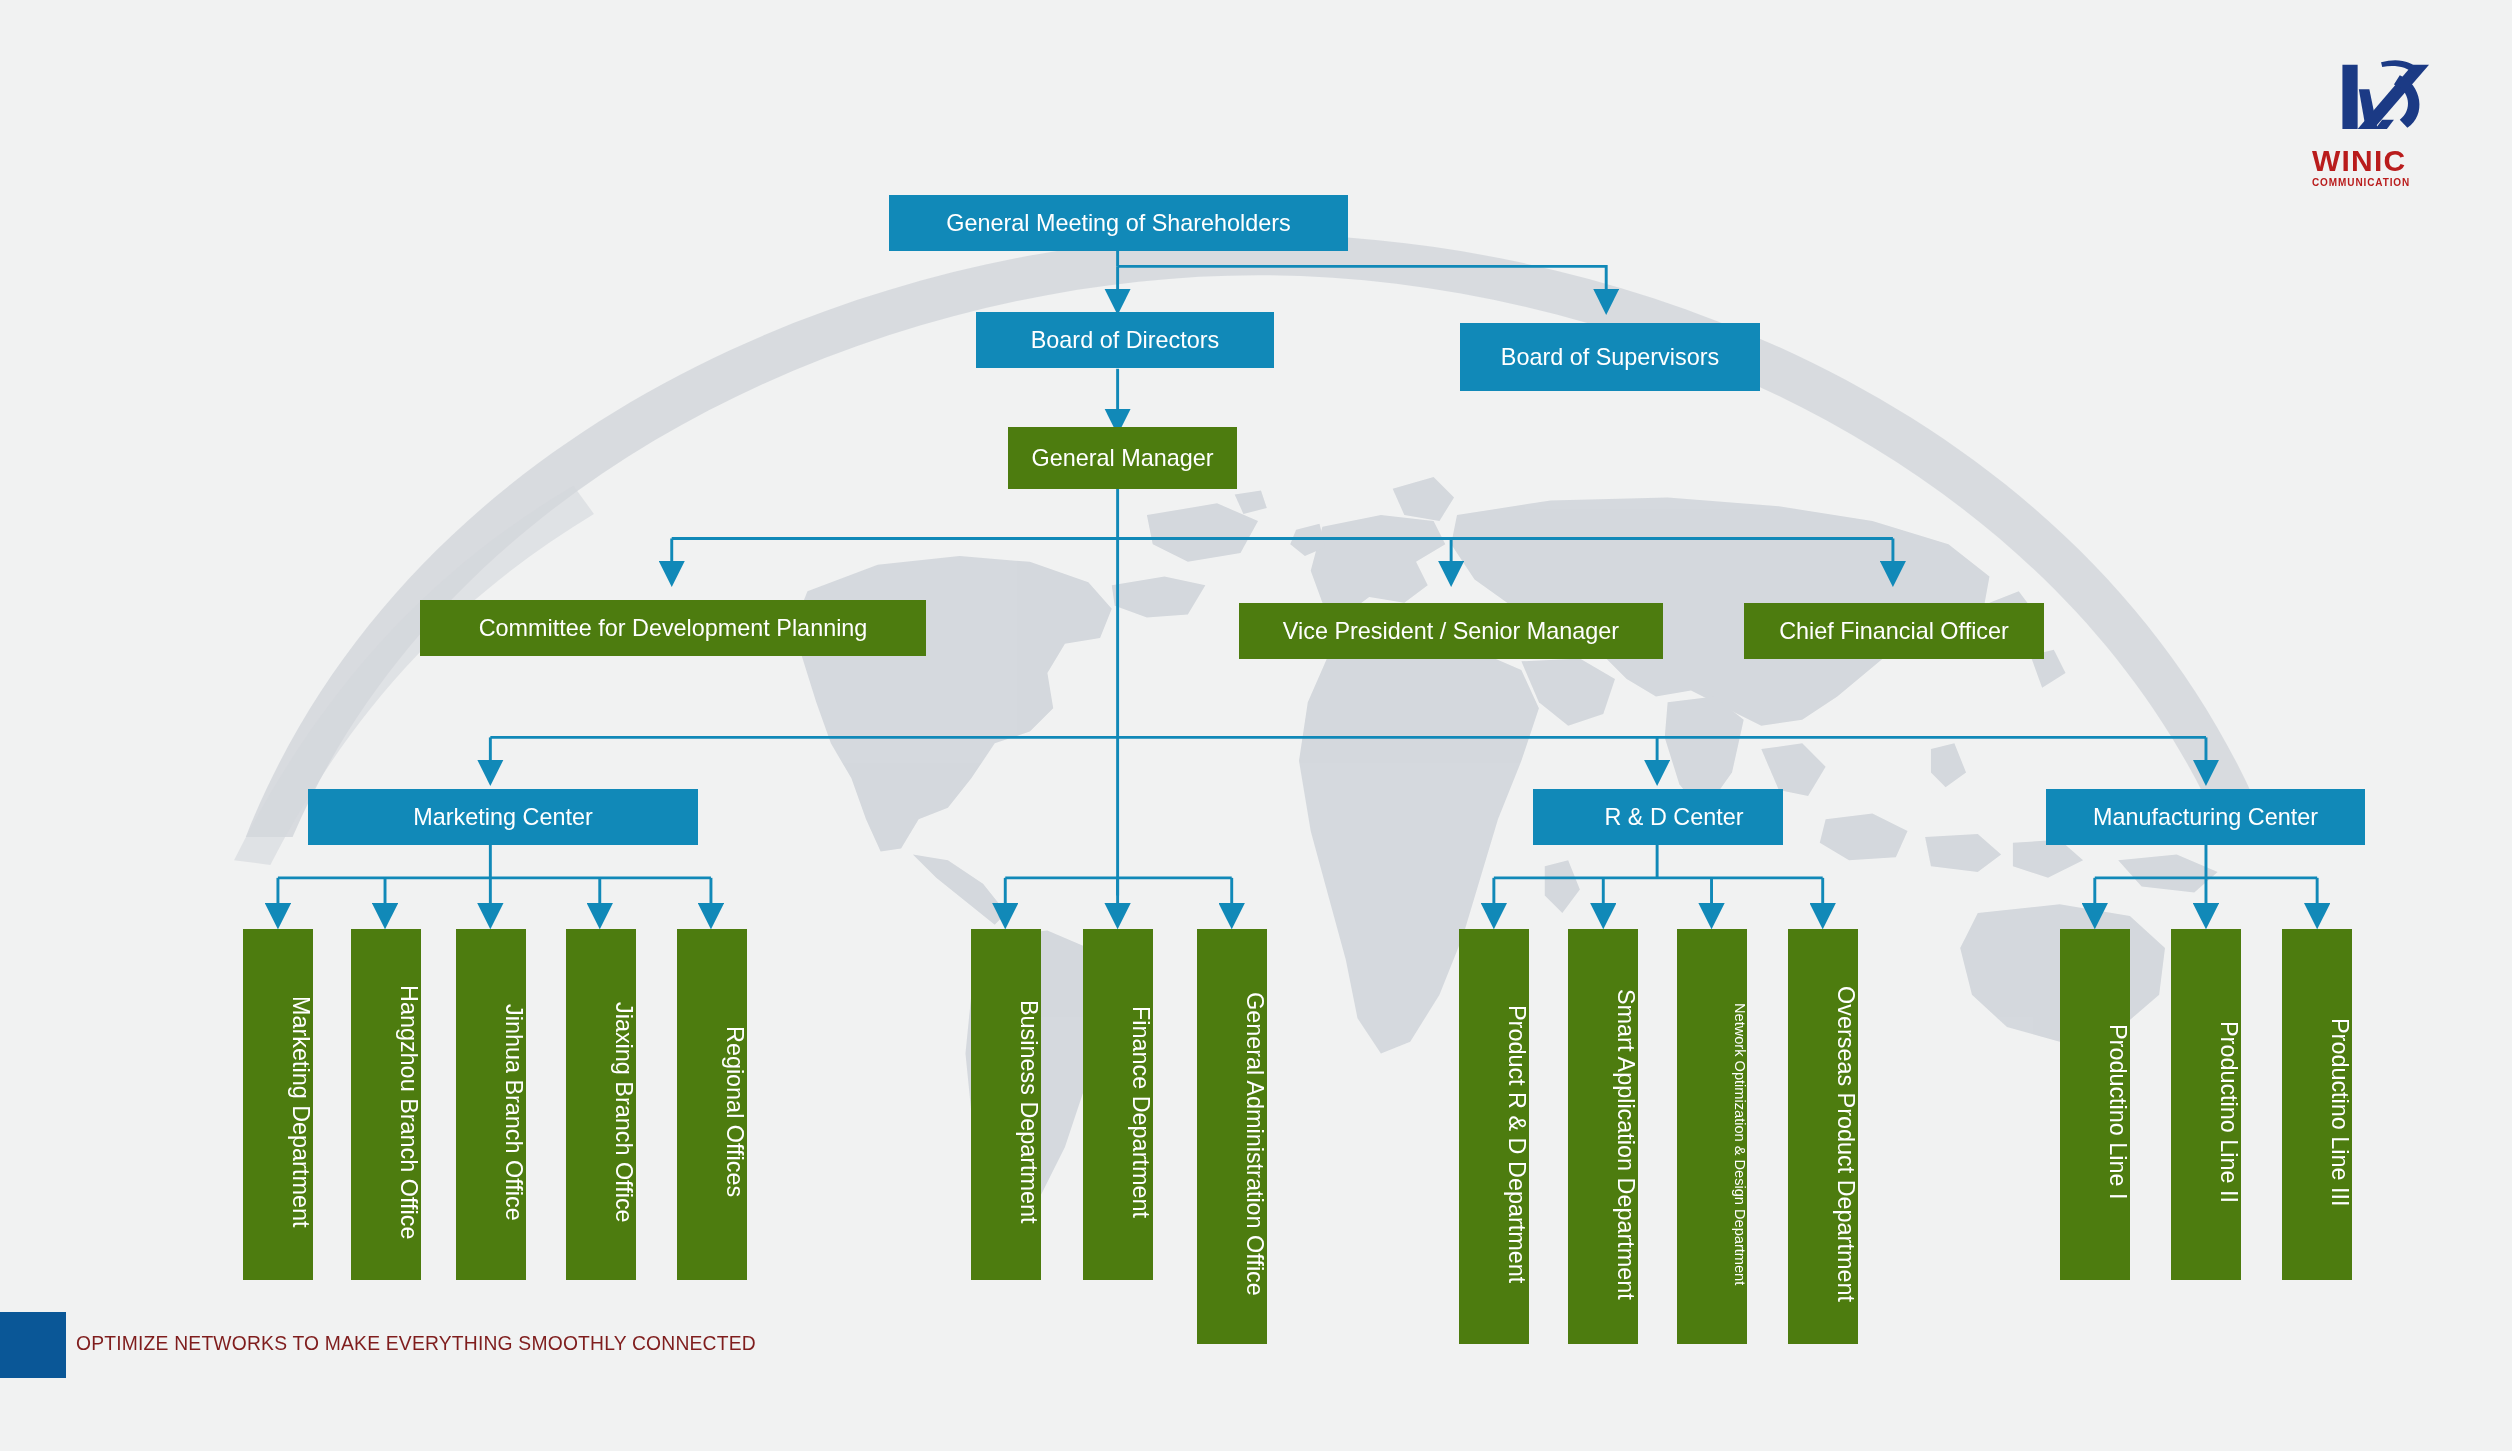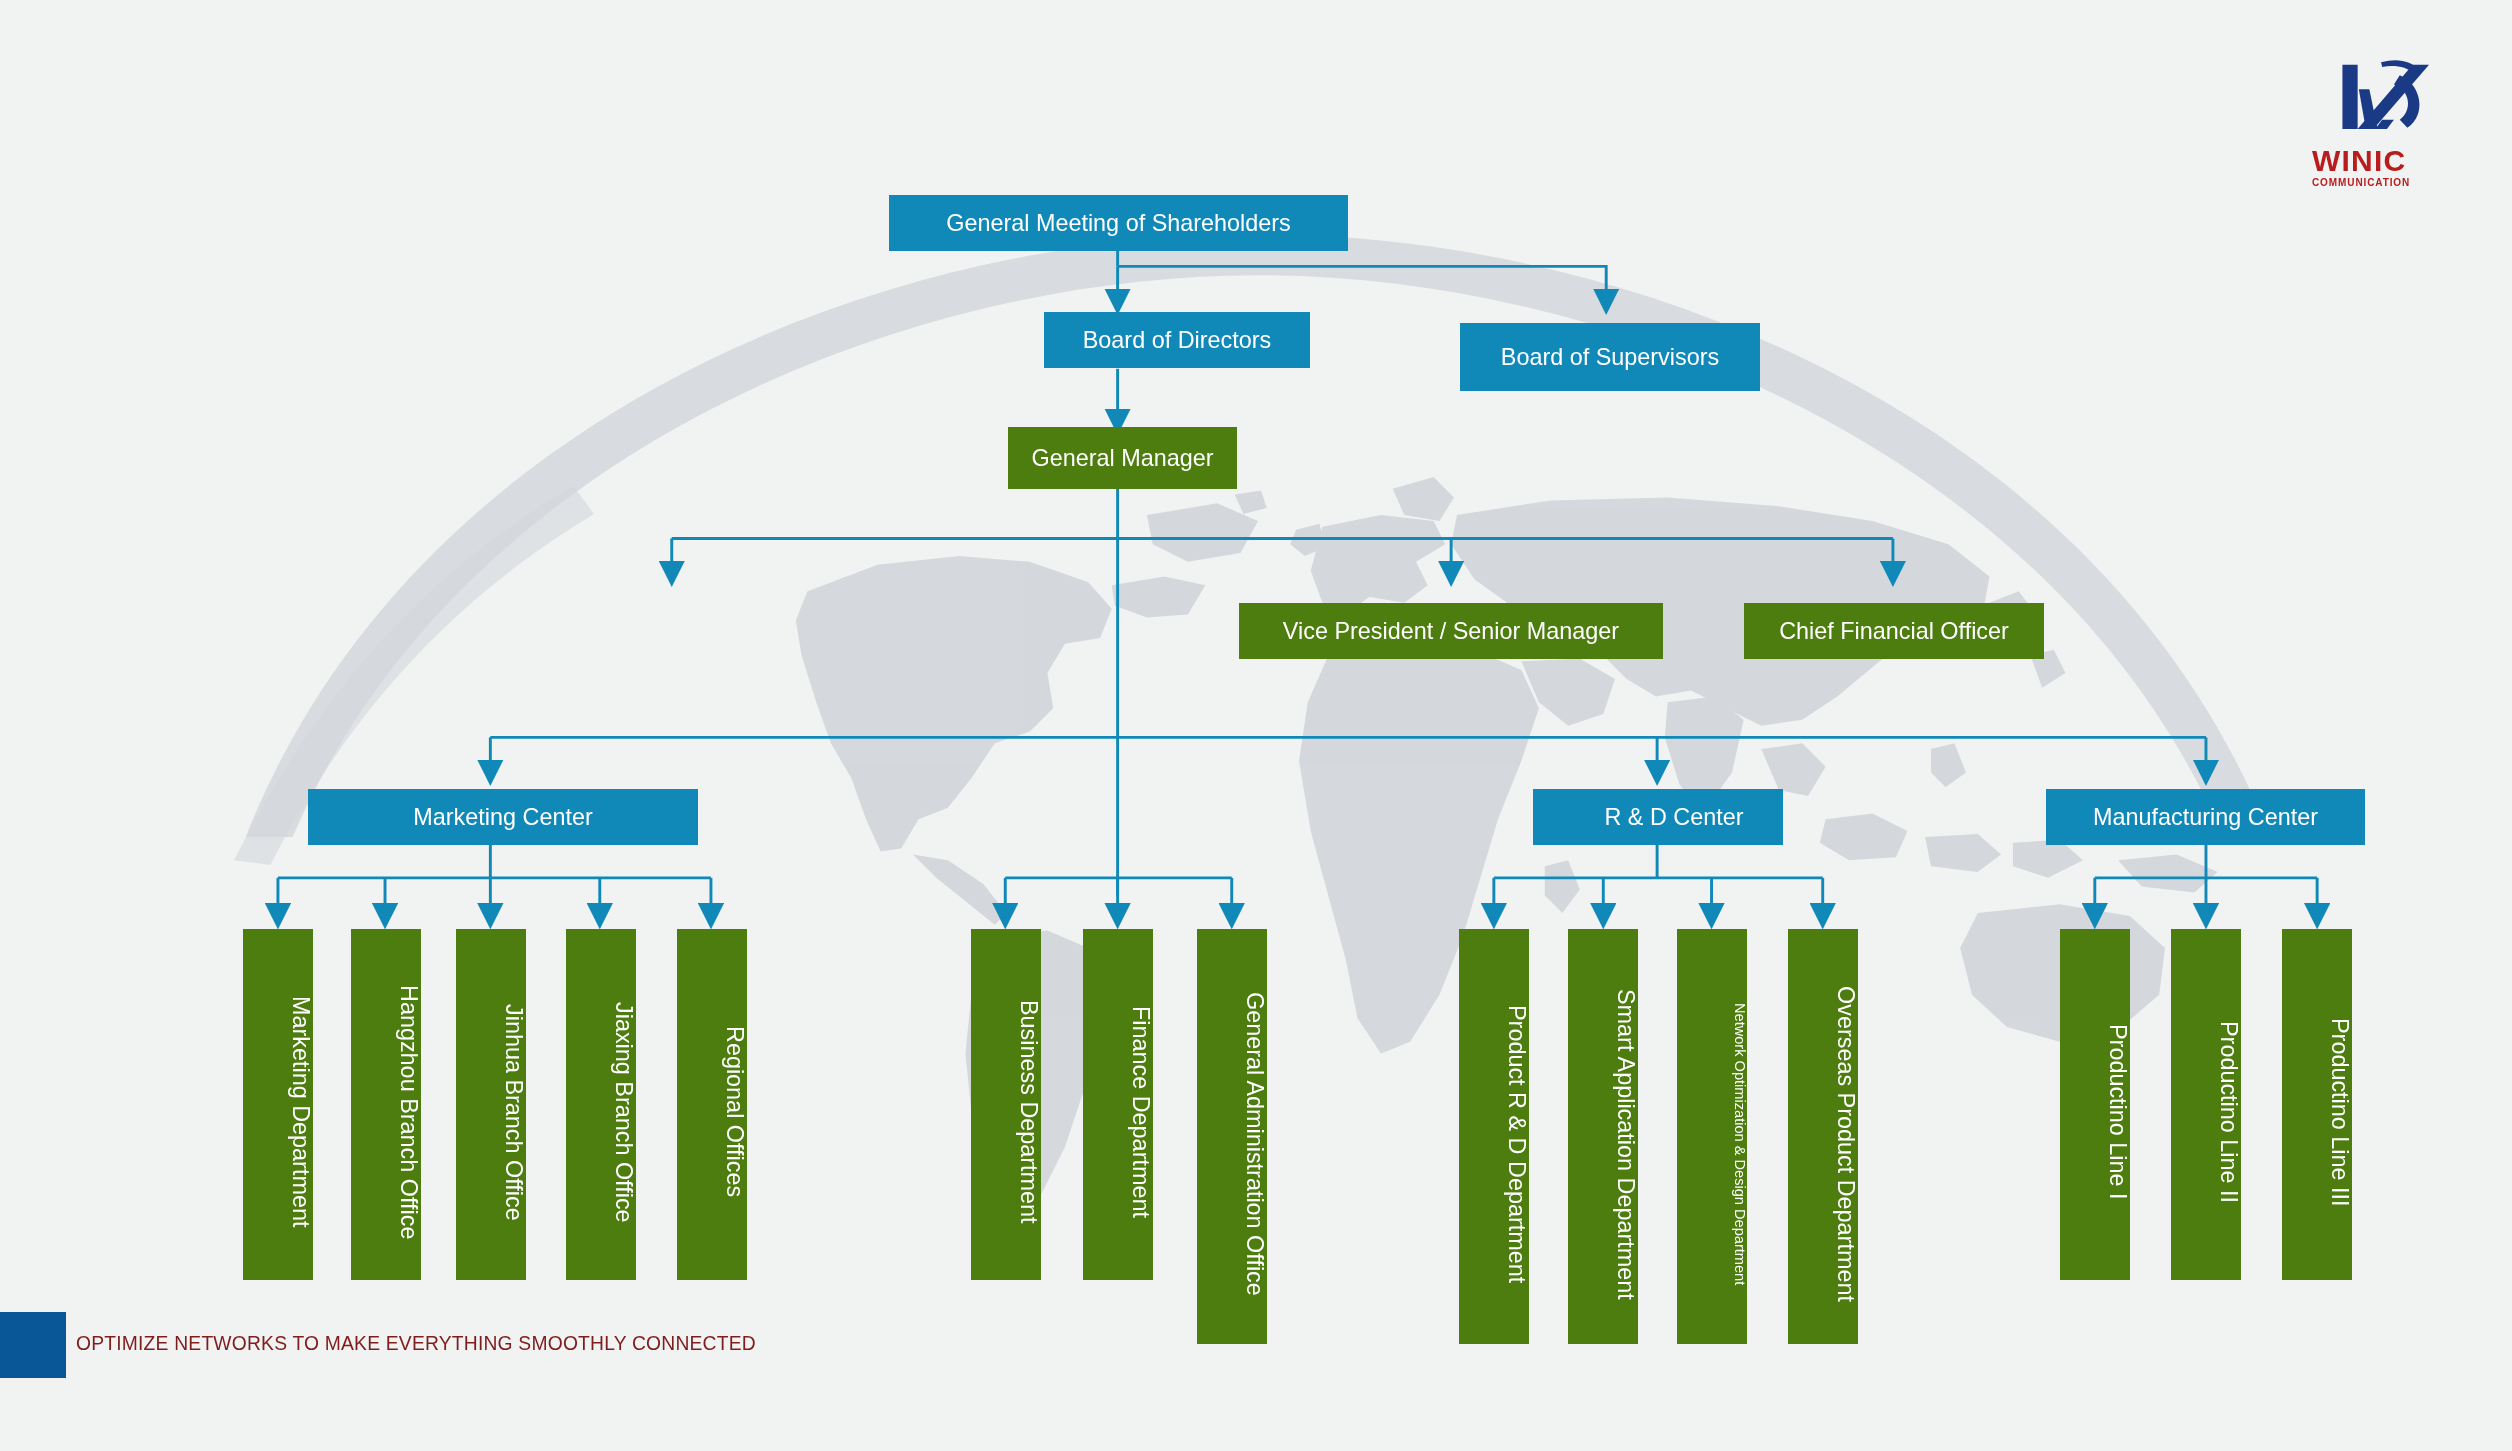--- a/index.html
+++ b/index.html
@@ -196,31 +196,34 @@
       <path d="M3580,1500 L3580,1545" marker-end="url(#ah)"></path>
       <path d="M3770,1500 L3770,1545" marker-end="url(#ah)"></path>
       <path d="M3960,1500 L3960,1545" marker-end="url(#ah)"></path>
     </g>
   </svg>
 
   <div class="node dark h" style="left:889px; top:195px; width:459px; height:56px;">
     <span>General Meeting of Shareholders</span>
   </div>
 
-  <div class="node dark h" style="left:1044px; top:312px; width:266px; height:56px;">
+  <div class="node dark h" style="left:976px; top:312px; width:298px; height:56px;">
     <span>Board of Directors</span>
   </div>
   <div class="node dark h" style="left:1460px; top:323px; width:300px; height:68px;">
     <span>Board of Supervisors</span>
   </div>
 
   <div class="node light h" style="left:1008px; top:427px; width:229px; height:62px;">
     <span>General Manager</span>
   </div>
 
+  <div class="node light h" style="left:420px; top:600px; width:506px; height:56px;">
+    <span>Committee for Development Planning</span>
+  </div>
   <div class="node light h" style="left:1239px; top:603px; width:424px; height:56px;">
     <span>Vice President / Senior Manager</span>
   </div>
   <div class="node light h" style="left:1744px; top:603px; width:300px; height:56px;">
     <span>Chief Financial Officer</span>
   </div>
 
   <div class="node dark h" style="left:308px; top:789px; width:390px; height:56px;">
     <span>Marketing Center</span>
   </div>

